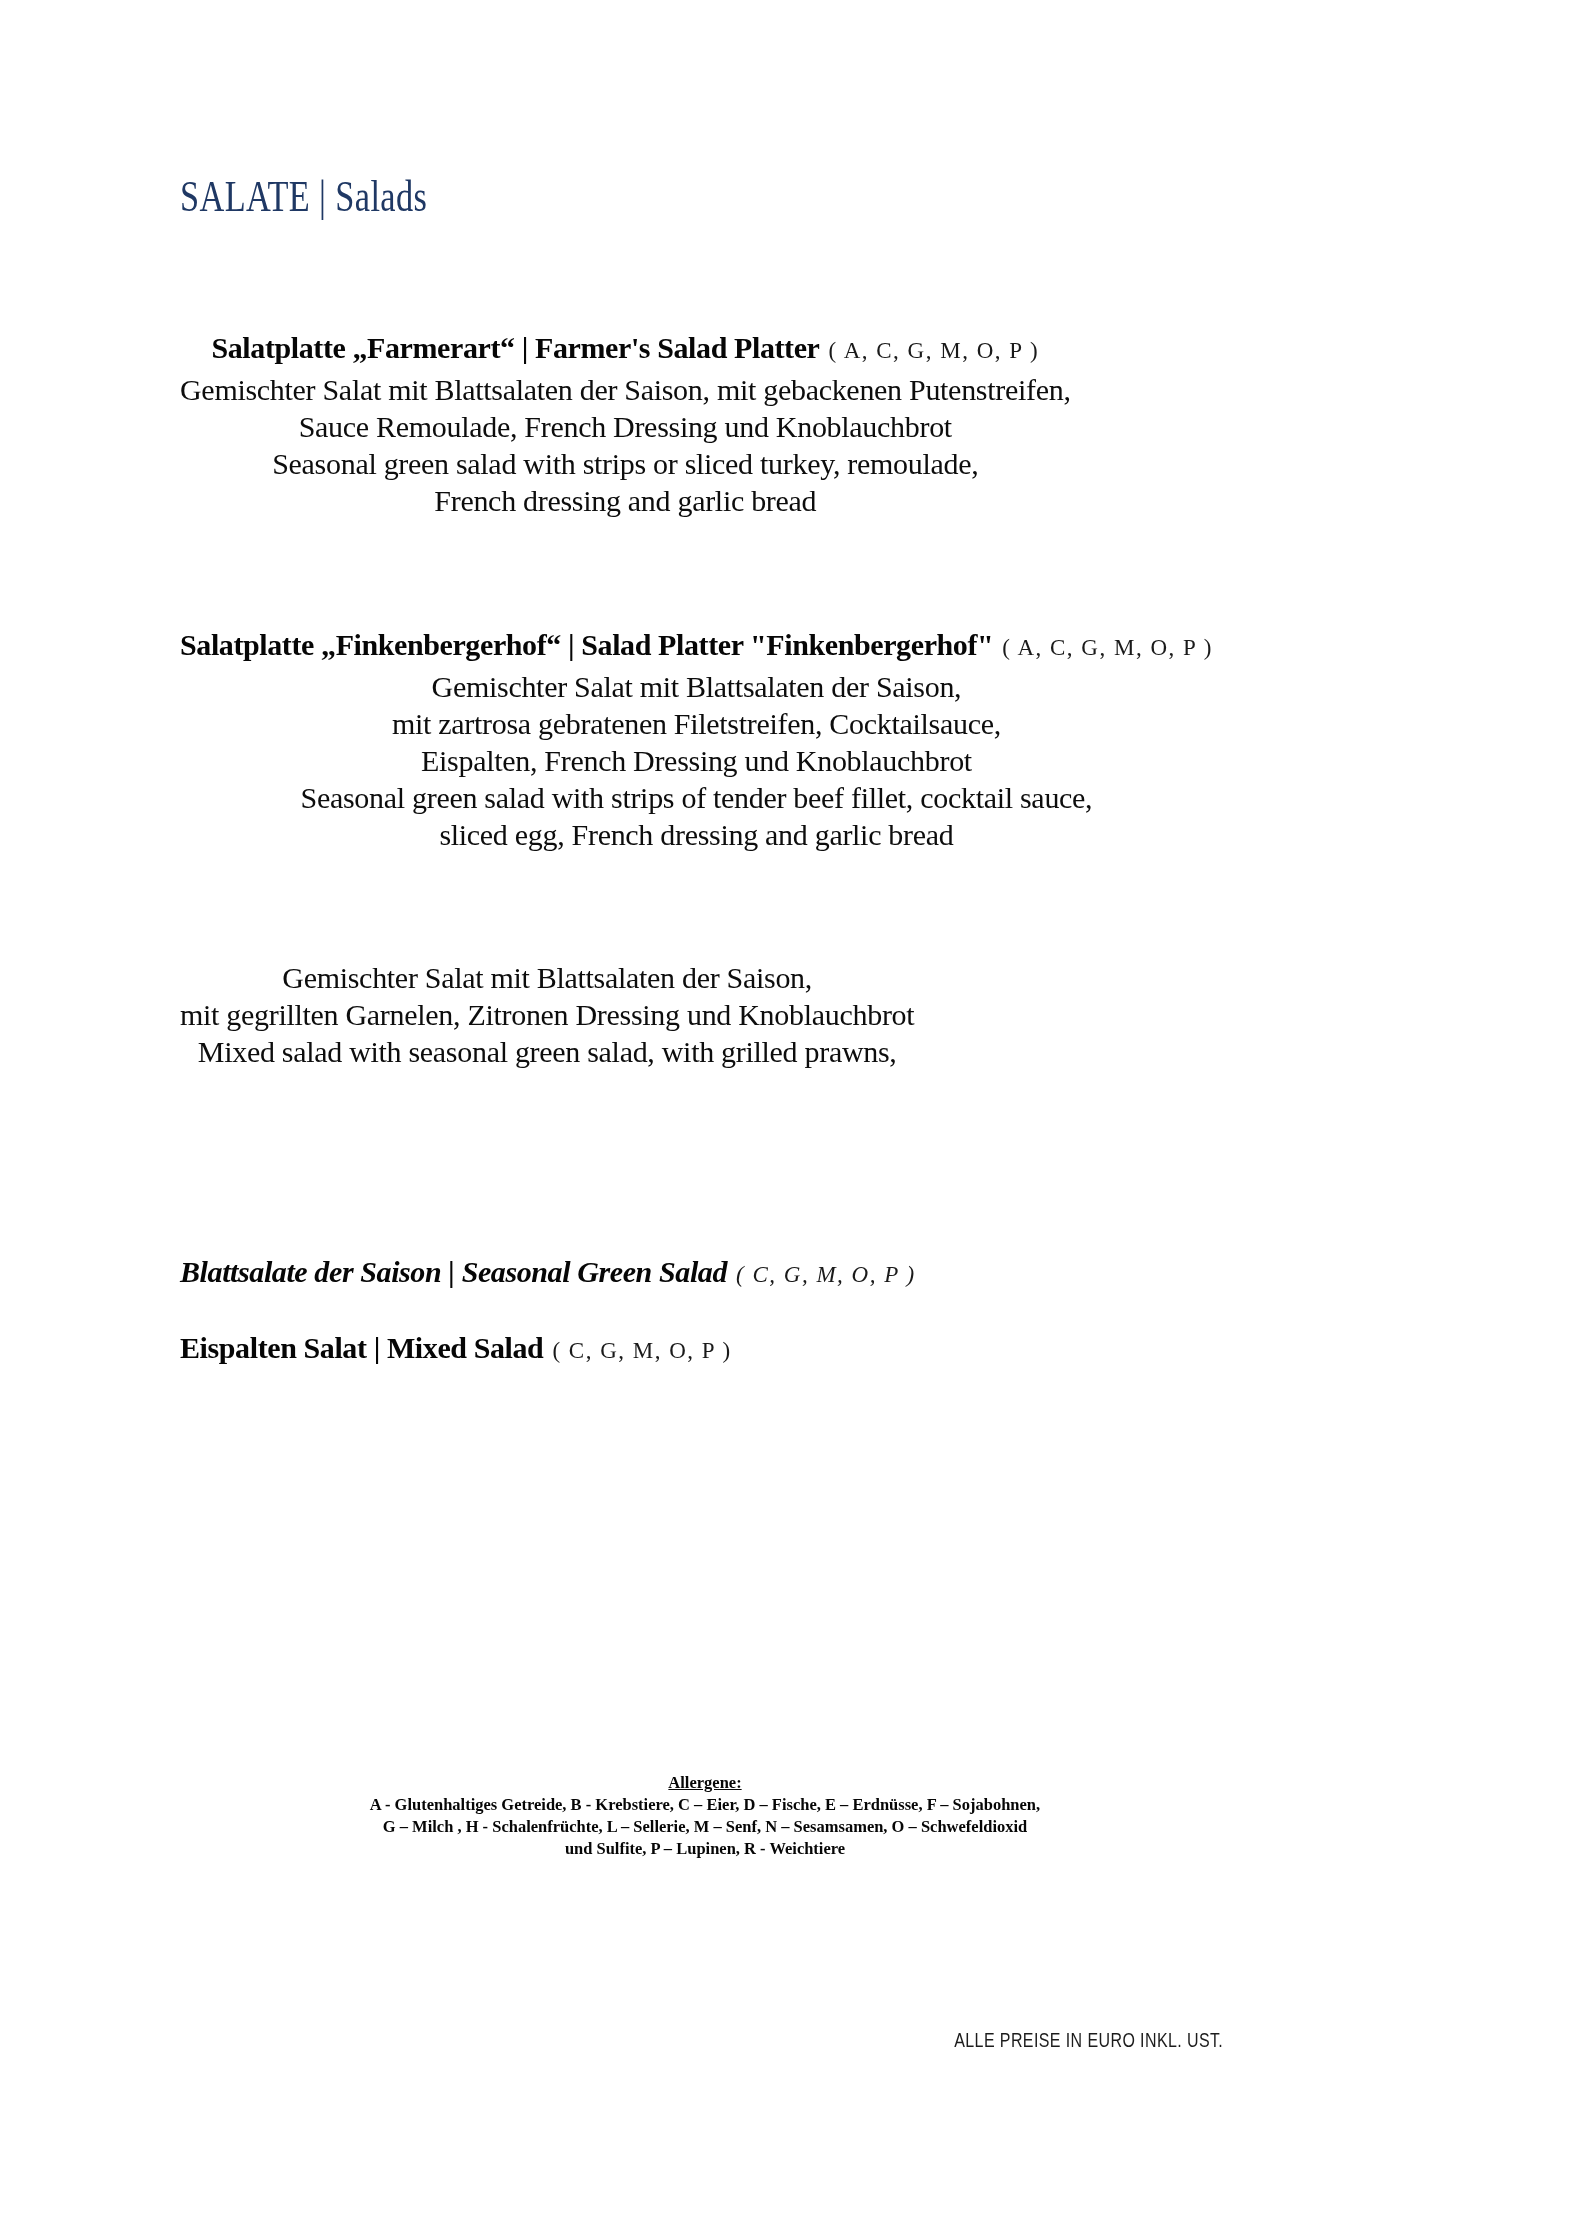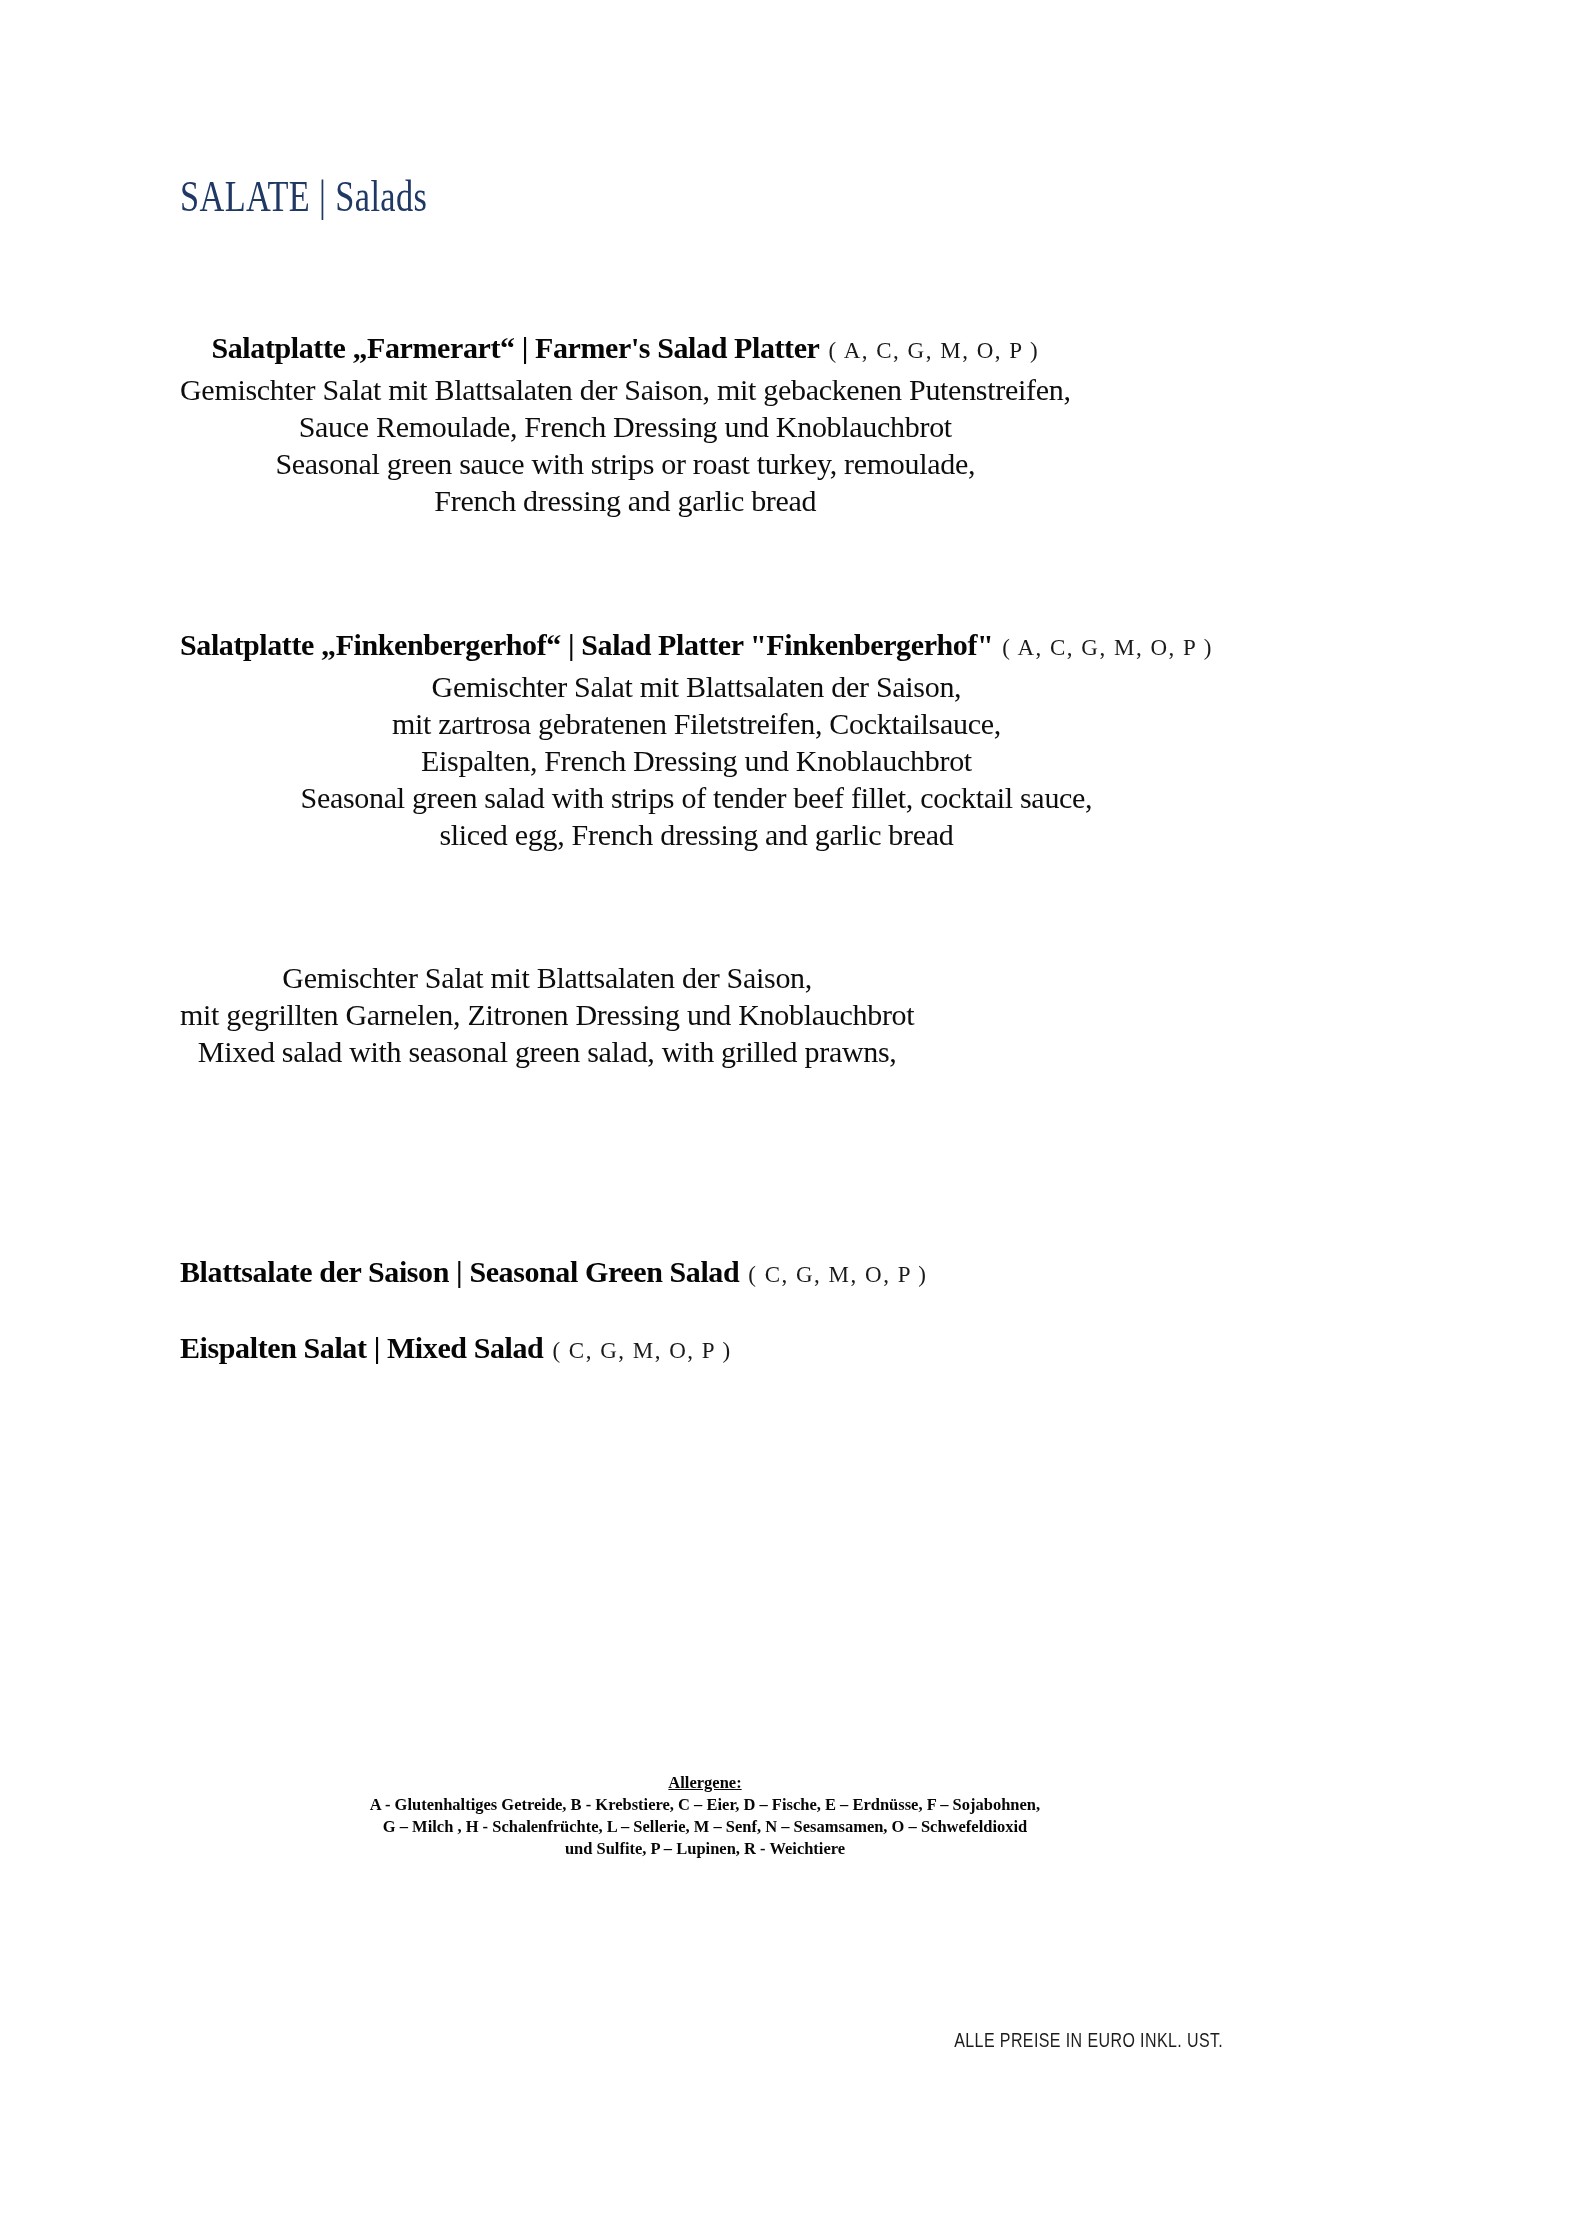--- a/index.html
+++ b/index.html
@@ -88,37 +88,37 @@
     letter-spacing: 0.5px;
     color: #1c1c1c;
     transform: scaleX(0.8);
     transform-origin: right top;
     white-space: nowrap;
   }
   
   .item-1 { top: 329px; }
   .item-2 { top: 626px; }
   .item-3 { top: 959px; }
-  .item-4 { top: 1253px; }
+  .item-4 { top: 1253px; font-style: italic; }
   .item-5 { top: 1329px; }
 </style>
 </head>
 <body>
 
 <div class="page">
 
   <h1 class="page-title">SALATE | Salads</h1>
 
   <section class="menu-item item-1">
     <div class="item-title-line">
       <span class="item-title">Salatplatte „Farmerart“ | Farmer's Salad Platter</span><span class="item-allergens">( A, C, G, M, O, P )</span>
     </div>
     <div class="item-line">Gemischter Salat mit Blattsalaten der Saison, mit gebackenen Putenstreifen,</div>
     <div class="item-line">Sauce Remoulade, French Dressing und Knoblauchbrot</div>
-    <div class="item-line">Seasonal green sauce with strips or roast turkey, remoulade,</div>
+    <div class="item-line">Seasonal green salad with strips or sliced turkey, remoulade,</div>
     <div class="item-line">French dressing and garlic bread</div>
   </section>
 
   <section class="menu-item item-2">
     <div class="item-title-line">
       <span class="item-title">Salatplatte „Finkenbergerhof“ | Salad Platter "Finkenbergerhof"</span><span class="item-allergens">( A, C, G, M, O, P )</span>
     </div>
     <div class="item-line">Gemischter Salat mit Blattsalaten der Saison,</div>
     <div class="item-line">mit zartrosa gebratenen Filetstreifen, Cocktailsauce,</div>
     <div class="item-line">Eispalten, French Dressing und Knoblauchbrot</div>

